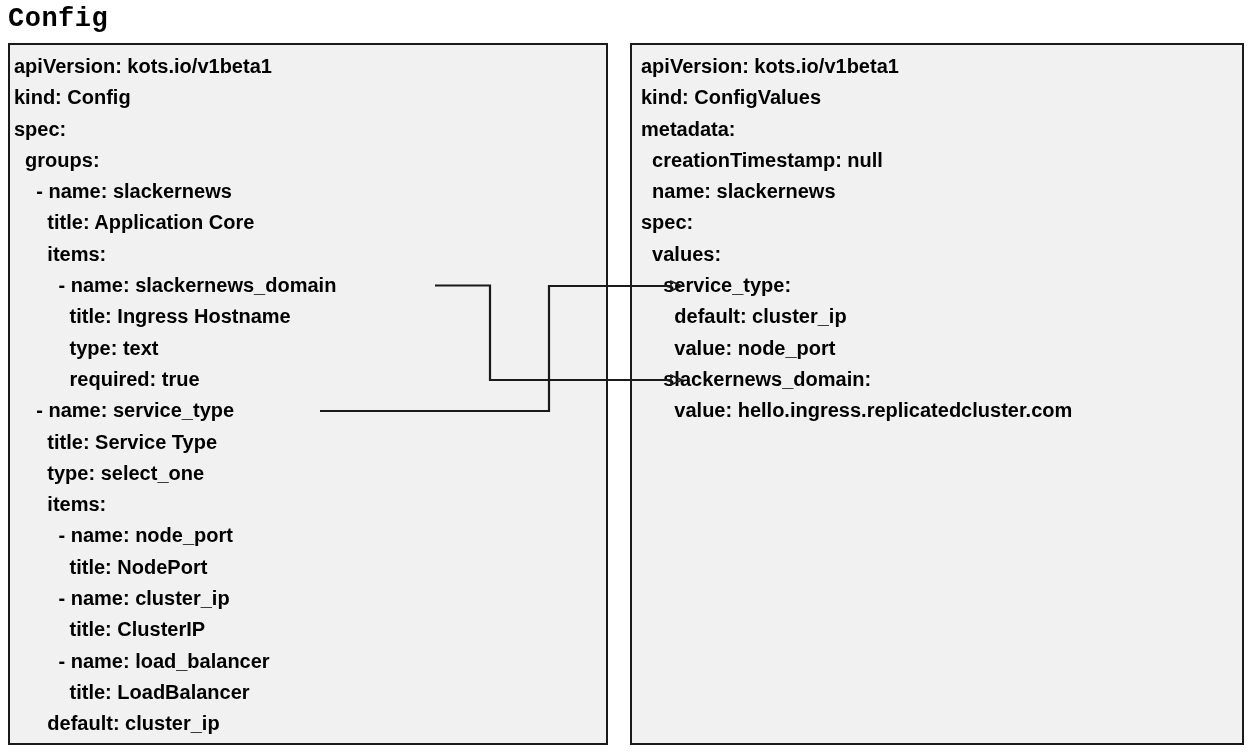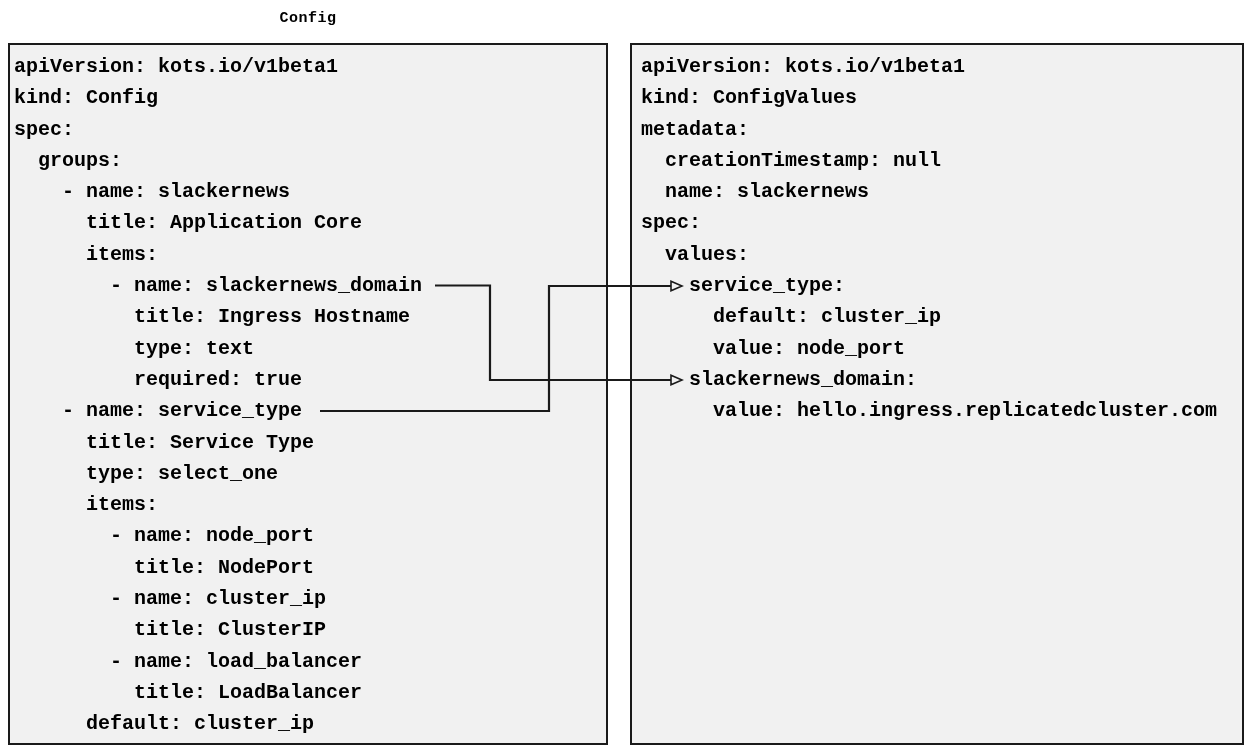--- a/index.html
+++ b/index.html
@@ -13,42 +13,41 @@
     height: 756px;
     background: #ffffff;
     font-family: "Liberation Mono", "DejaVu Sans Mono", monospace;
     overflow: hidden;
   }
   .panel-title {
     position: absolute;
     top: 5px;
     height: 28px;
     line-height: 28px;
-    text-align: center;
     font-weight: 700;
-    font-size: 15px;
+    font-size: 27px;
     color: #000000;
     letter-spacing: 0.5px;
   }
   .panel-title.left  { left: 8px;   width: 600px; }
   .panel-title.right { left: 630px; width: 614px; }
   .panel {
     position: absolute;
     top: 43px;
     height: 702px;
     background: #f1f1f1;
     border: 2px solid #1a1a1a;
     box-sizing: border-box;
   }
   .panel.left  { left: 8px;   width: 600px; }
   .panel.right { left: 630px; width: 614px; }
   .panel pre {
     margin: 0;
     padding: 6px 0 0 4px;
-    font-family: Liberation Mono, monospace;
+    font-family: Liberation Sans, sans-serif;
     font-weight: 700;
     font-size: 20px;
     line-height: 31.3px;
     color: #000000;
     white-space: pre;
   }
   .panel.right pre { padding-left: 9px; }
   svg.arrows {
     position: absolute;
     left: 0; top: 0;

